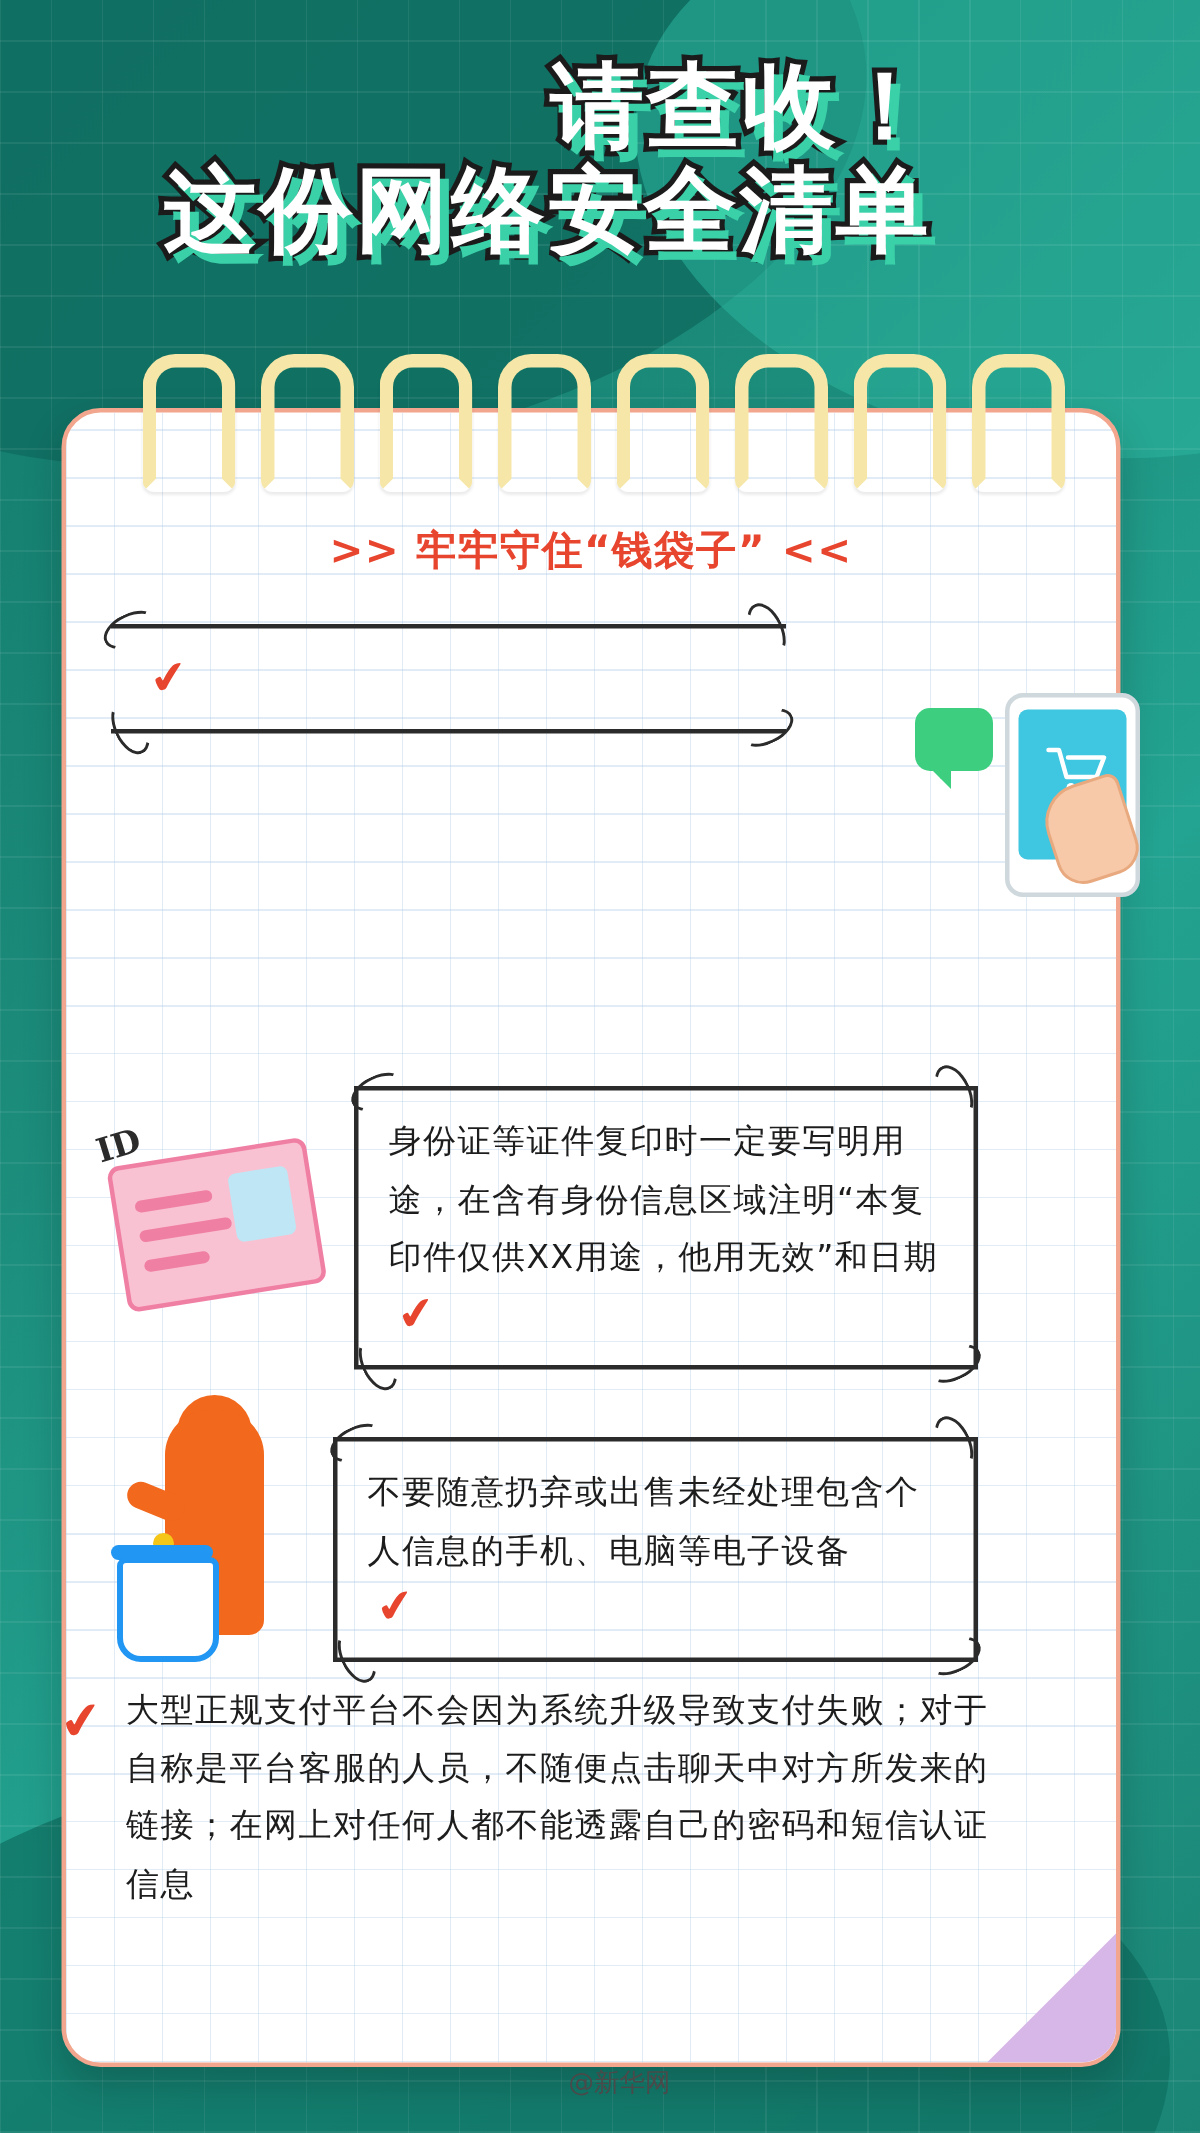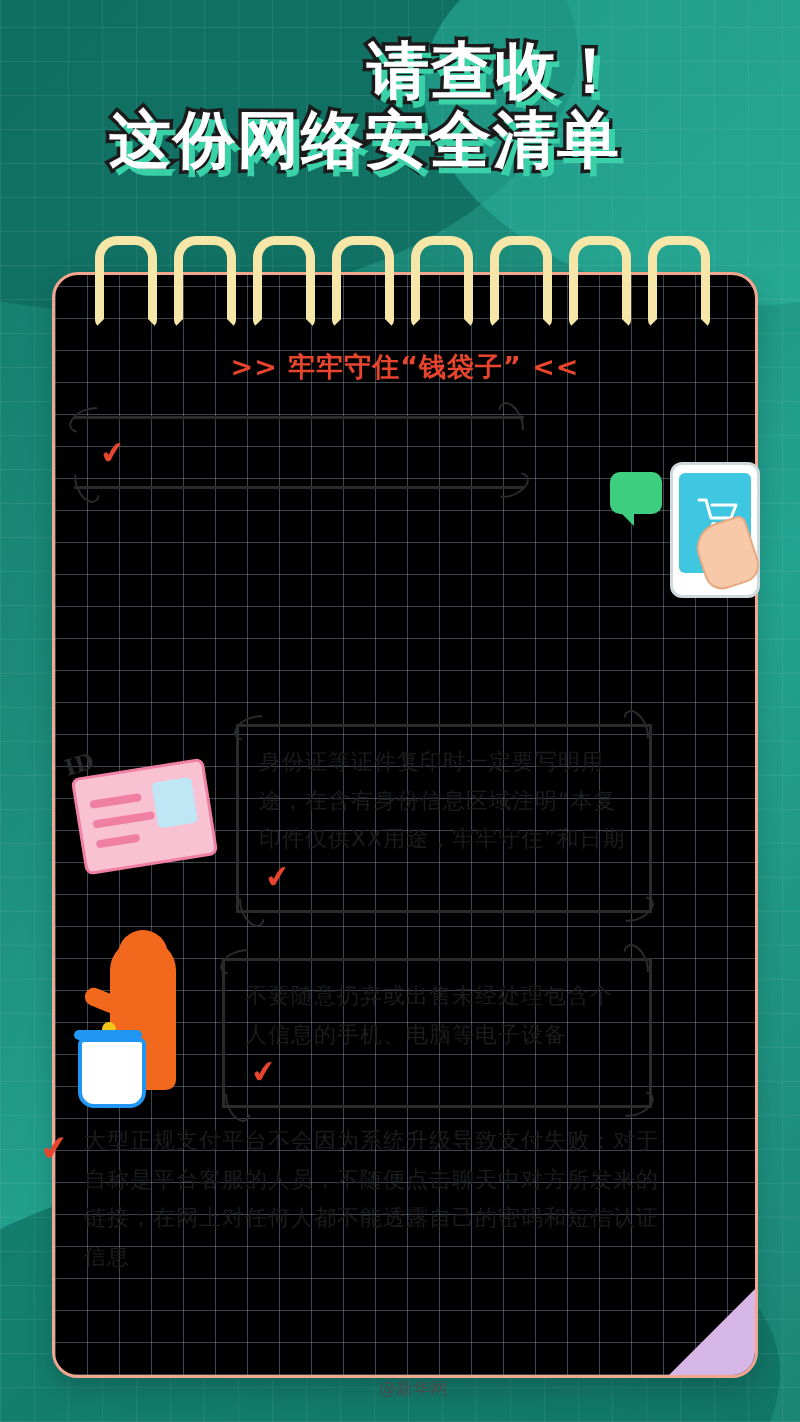--- a/index.html
+++ b/index.html
@@ -41,22 +41,22 @@
     font-weight:bold;font-size:62px;letter-spacing:2px;color:#ffffff;
     -webkit-text-stroke:7px #1b1b1b;paint-order:stroke fill;
     text-shadow:6px 7px 0 #3ad0a8;
     line-height:1.12;
   }
   .t-line.l1{padding-right:70px;}
   .t-line.l2{padding-left:190px;}
 
   
   #notebook{
-    position:absolute;left:52px;top:272px;width:700px;height:1100px;z-index:4;
-    background:#000000;border:3px solid #f2a68e;border-radius:26px;
+    position:absolute;left:41px;top:272px;width:700px;height:1100px;z-index:4;
+    background:#ffffff;border:3px solid #f2a68e;border-radius:26px;
     box-shadow:0 12px 26px rgba(0,0,0,.18);
     overflow:hidden;
   }
   #notebook .paper-grid{
     position:absolute;inset:0;
     background-image:
       repeating-linear-gradient(0deg,rgba(170,200,230,.35) 0 1px,transparent 1px 32px),
       repeating-linear-gradient(90deg,rgba(170,200,230,.35) 0 1px,transparent 1px 32px);
   }
   #dogear{
@@ -206,21 +206,21 @@
     <div id="finger"></div>
   </div>
 </div>
 
 <div id="block2">
   <div class="note-box framed">
     <span class="corner c-tl"></span>
     <span class="corner c-tr"></span>
     <span class="corner c-bl"></span>
     <span class="corner c-br"></span>
-    <div class="hand">身份证等证件复印时一定要写明用途，在含有身份信息区域注明“本复印件仅供XX用途，牢牢守住”和日期</div>
+    <div class="hand">身份证等证件复印时一定要写明用途，在含有身份信息区域注明“本复印件仅供XX用途，他用无效”和日期</div>
     <span class="check">✔</span>
   </div>
 </div>
 
 <div id="id-art">
   <div id="id-label">ID</div>
   <div id="id-card">
     <div id="id-photo"></div>
     <div class="id-line" style="top:22px;width:52px;"></div>
     <div class="id-line" style="top:42px;width:62px;"></div>

